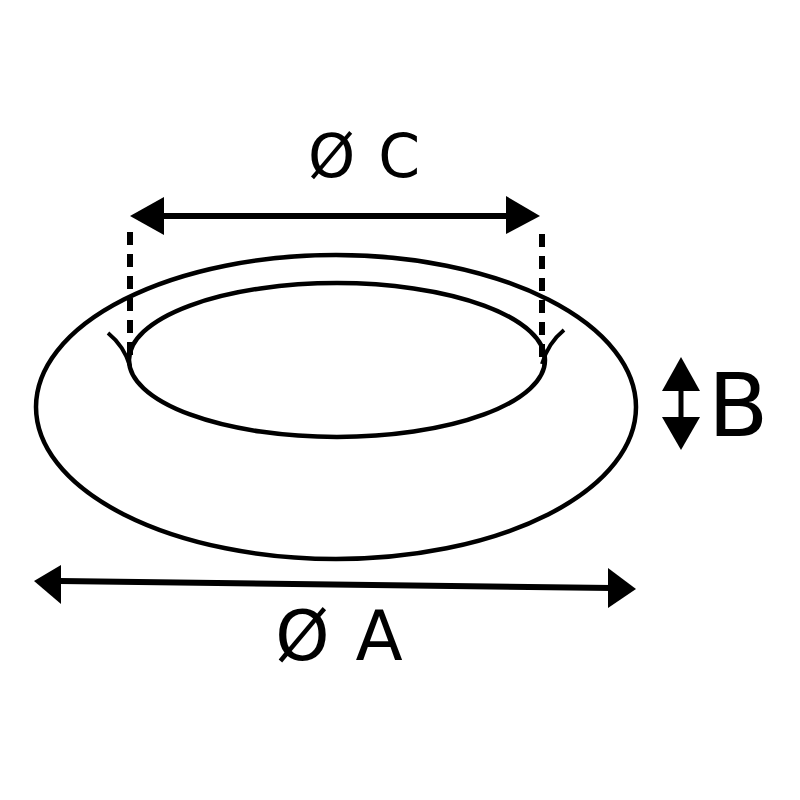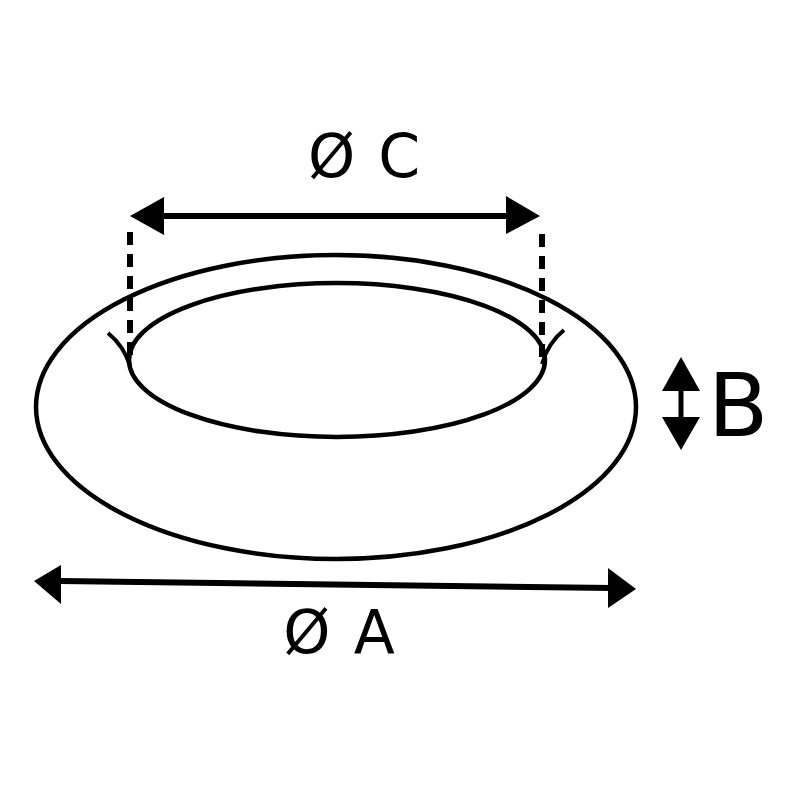--- a/index.html
+++ b/index.html
@@ -36,21 +36,21 @@
       width: 170px;
       text-align: center;
       font-size: 60px;
       margin-top: 16px;
     }
     #label-a {
       left: 255px;
       top: 602px;
       width: 170px;
       text-align: center;
-      font-size: 60px;
+      font-size: 69px;
     }
     #label-b {
       left: 708px;
       top: 362px;
       font-size: 88px;
     }
   </style>
 </head>
 <body>
 

